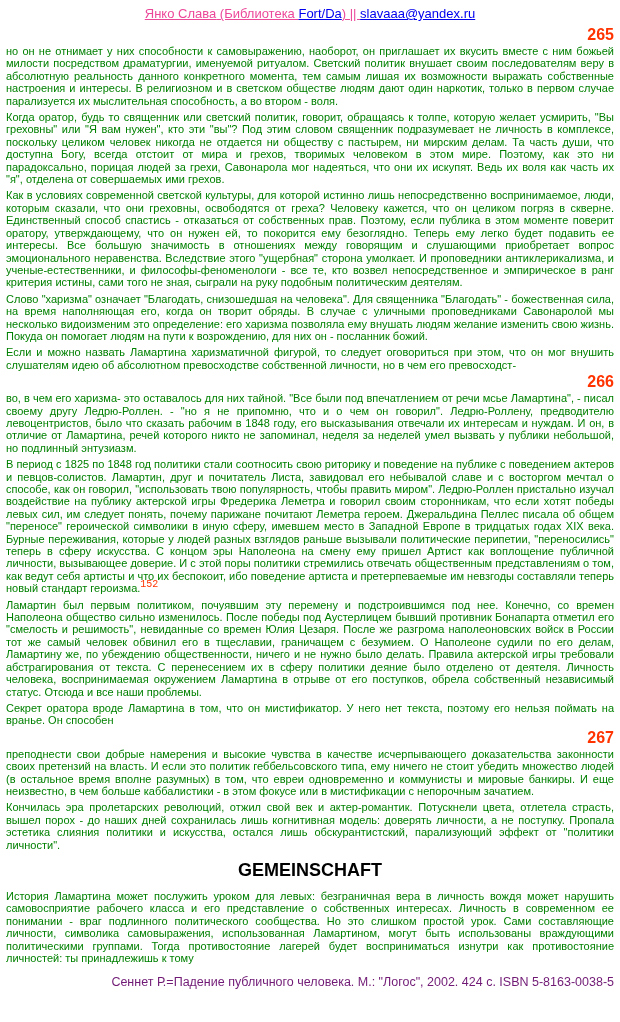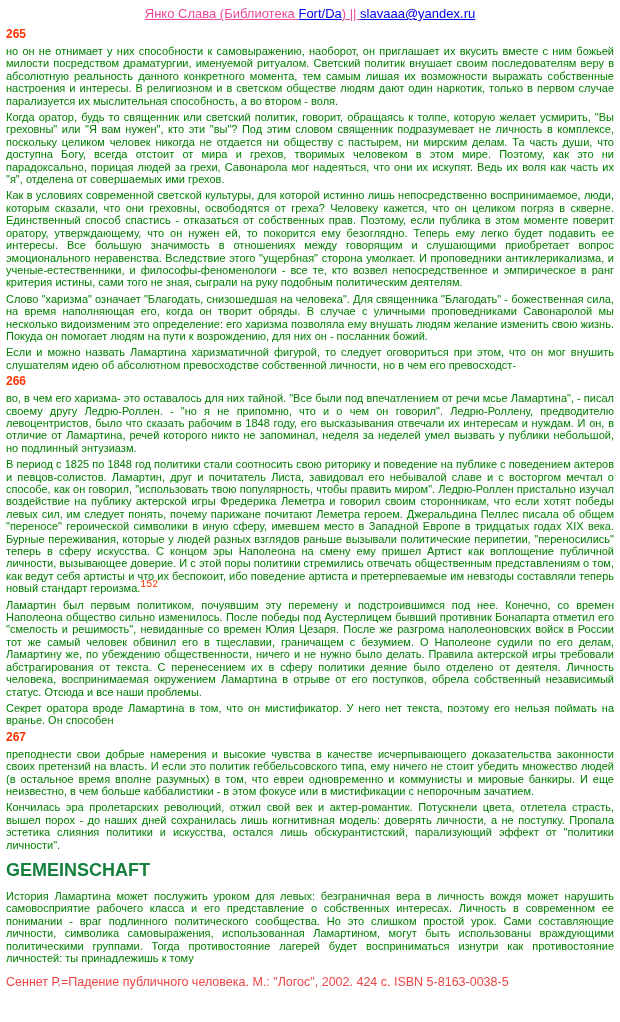--- a/index.html
+++ b/index.html
@@ -35,41 +35,42 @@
   .content .para {
     color: #008000;
     font-size: 11px;
     line-height: 12.4px;
     text-align: justify;
     margin: 0 0 4px 0;
   }
   .content .pagenum {
     color: #ff3300;
     font-weight: bold;
-    font-size: 12px;
+    font-size: 16px;
     line-height: 13px;
     margin: 0 0 4px 0;
-    text-align: left;
+    text-align: right;
   }
   .heading {
-    color: #15803d;
+    color: #000000;
     font-weight: bold;
     font-size: 18px;
+    text-align: center;
     margin: 9px 0 9px 0;
   }
   sup.ref {
     color: #ff3300;
     font-size: 10px;
     line-height: 0;
     cursor: pointer;
     font-family: Liberation Mono, monospace;
   }
   .footer {
-    text-align: left;
-    color: #ef4444;
+    text-align: right;
+    color: #701a75;
     font-size: 12.5px;
     padding: 7px 0 4px 0;
   }
 </style>
 </head>
 <body>
 
 <div class="page">
 
   <div class="header">

